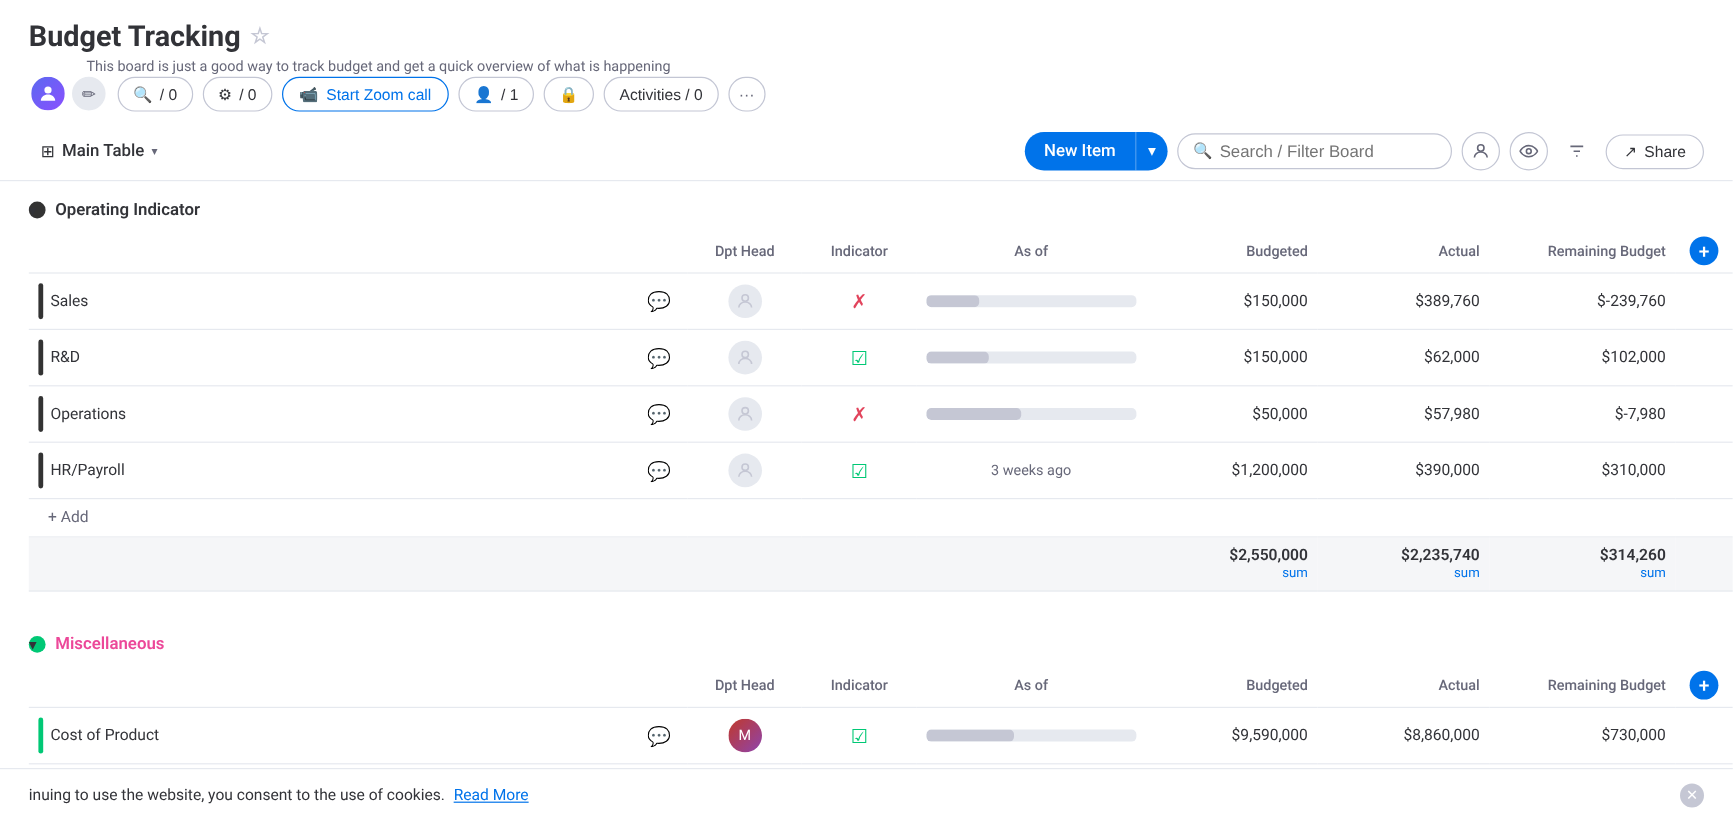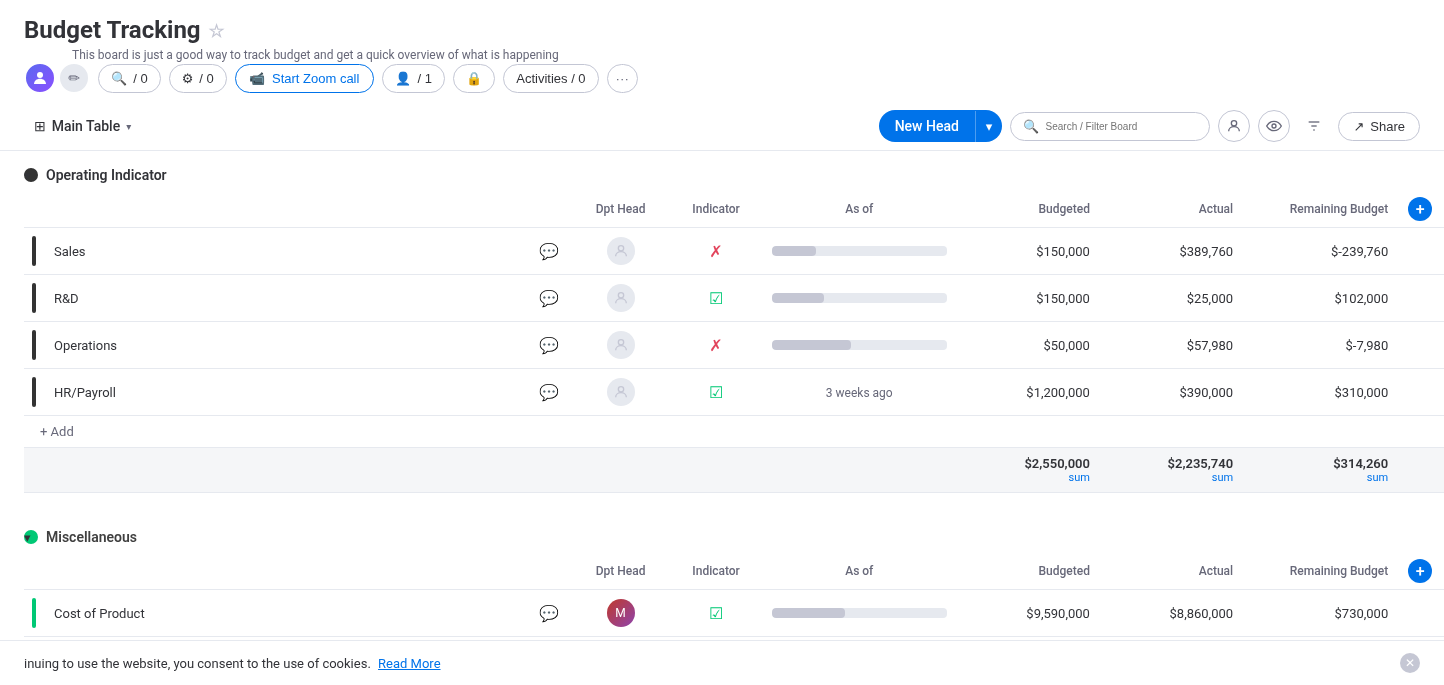--- a/index.html
+++ b/index.html
@@ -21,51 +21,51 @@
 
     
     .toolbar { padding: 8px 24px; display: flex; align-items: center; justify-content: space-between; border-bottom: 1px solid #e6e9ef; }
     .toolbar-left { display: flex; align-items: center; gap: 8px; }
     .main-table-btn { display: flex; align-items: center; gap: 6px; padding: 6px 10px; border-radius: 6px; cursor: pointer; font-size: 14px; font-weight: 500; color: #323338; }
     .toolbar-right { display: flex; align-items: center; gap: 8px; }
     .new-item-btn { display: flex; align-items: center; gap: 0; border-radius: 20px; overflow: hidden; background: #0073ea; cursor: pointer; }
     .new-item-main { padding: 8px 16px; color: #fff; font-size: 14px; font-weight: 500; border: none; background: transparent; cursor: pointer; }
     .new-item-arrow { padding: 8px 10px; color: #fff; border-left: 1px solid rgba(255,255,255,0.3); background: transparent; cursor: pointer; display: flex; align-items: center; }
     .search-box { display: flex; align-items: center; gap: 6px; padding: 6px 12px; border: 1.5px solid #c3c6d4; border-radius: 20px; background: #fff; min-width: 200px; }
-    .search-box input { border: none; outline: none; font-size: 10px; color: #323338; background: transparent; width: 100%; }
+    .search-box input { border: none; outline: none; font-size: 14px; color: #323338; background: transparent; width: 100%; }
     .icon-btn { width: 32px; height: 32px; display: flex; align-items: center; justify-content: center; border-radius: 50%; cursor: pointer; color: #676879; border: 1.5px solid #c3c6d4; background: #fff; }
     .share-btn { display: flex; align-items: center; gap: 6px; padding: 6px 14px; border: 1.5px solid #c3c6d4; border-radius: 20px; background: #fff; cursor: pointer; font-size: 13px; color: #323338; }
 
     
     .table-section { padding: 0 0 0 24px; margin-bottom: 8px; }
     .group-header { display: flex; align-items: center; gap: 8px; padding: 16px 0 8px; }
     .group-dot { width: 14px; height: 14px; border-radius: 50%; flex-shrink: 0; cursor: pointer; }
     .group-dot.dark { background: #333; }
     .group-dot.green { background: #00c875; }
     .group-title { font-size: 14px; font-weight: 600; }
-    .group-title.green-text { color: #404040; }
+    .group-title.green-text { color: #ec4899; }
 
     .data-table { width: 100%; border-collapse: collapse; table-layout: fixed; }
     .col-name { width: 420px; }
     .col-comment { width: 40px; }
     .col-dpthead { width: 80px; }
     .col-indicator { width: 80px; }
     .col-asof { width: 160px; }
     .col-budgeted { width: 120px; }
     .col-actual { width: 120px; }
     .col-remaining { width: 130px; }
     .col-add { width: 40px; }
 
     .data-table thead th { padding: 6px 8px; font-size: 12px; font-weight: 500; color: #676879; text-align: right; border-bottom: 1px solid #e6e9ef; background: #fff; }
     .data-table thead th.left { text-align: left; }
     .data-table thead th.center { text-align: center; }
 
     .data-table tbody tr { border-bottom: 1px solid #e6e9ef; }
     .data-table tbody td { padding: 8px 8px; font-size: 13px; vertical-align: middle; }
-    .td-name { display: flex; align-items: center; gap: 18px; }
+    .td-name { display: flex; align-items: center; gap: 6px; }
     .row-bar { width: 4px; height: 30px; border-radius: 2px; flex-shrink: 0; }
     .row-bar.dark { background: #333; }
     .row-bar.green { background: #00c875; }
 
     .cell-right { text-align: right; }
     .cell-center { text-align: center; }
 
     .comment-icon { color: #c5c7d4; font-size: 16px; cursor: pointer; }
     .person-icon { width: 28px; height: 28px; border-radius: 50%; background: #e6e9ef; display: flex; align-items: center; justify-content: center; color: #c5c7d4; font-size: 16px; margin: 0 auto; }
     .person-avatar { width: 28px; height: 28px; border-radius: 50%; overflow: hidden; margin: 0 auto; }
@@ -139,21 +139,21 @@
 <div class="toolbar">
   <div class="toolbar-left">
     <div class="main-table-btn">
       <span>⊞</span>
       <span>Main Table</span>
       <span style="font-size:10px; color:#676879;">▾</span>
     </div>
   </div>
   <div class="toolbar-right">
     <div class="new-item-btn">
-      <span class="new-item-main">New Head</span>
+      <span class="new-item-main">New Item</span>
       <span class="new-item-arrow">▾</span>
     </div>
     <div class="search-box">
       <span style="color:#676879;">🔍</span>
       <input type="text" placeholder="Search / Filter Board" style="">
     </div>
     <button class="icon-btn">
       <svg width="16" height="16" viewBox="0 0 24 24" fill="none" stroke="#676879" stroke-width="2">
           <circle cx="12" cy="8" r="4"></circle>
           <path d="M4 20c0-4 3.6-7 8-7s8 3 8 7"></path>
@@ -255,21 +255,21 @@
               </svg>
             </div>
           </td>
           <td class="cell-center"><span style="color:#00c875;font-size:16px;">☑</span></td>
           <td>
             <div class="progress-bar-wrap">
               <div class="progress-bar-fill" style="width: 30%;"></div>
             </div>
           </td>
           <td class="cell-right">$150,000</td>
-          <td class="cell-right">$25,000</td>
+          <td class="cell-right">$62,000</td>
           <td class="cell-right">$102,000</td>
           <td></td>
         </tr>
         <tr>
           <td>
             <div class="td-name">
               <div class="row-bar dark"></div>
               <span>Operations</span>
             </div>
           </td>

